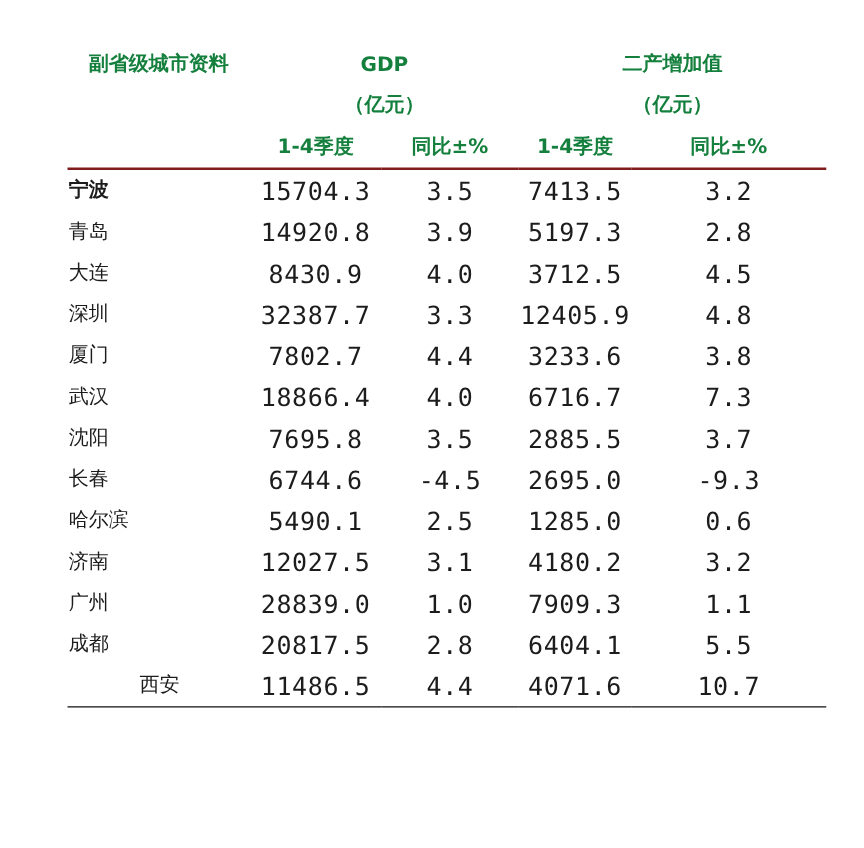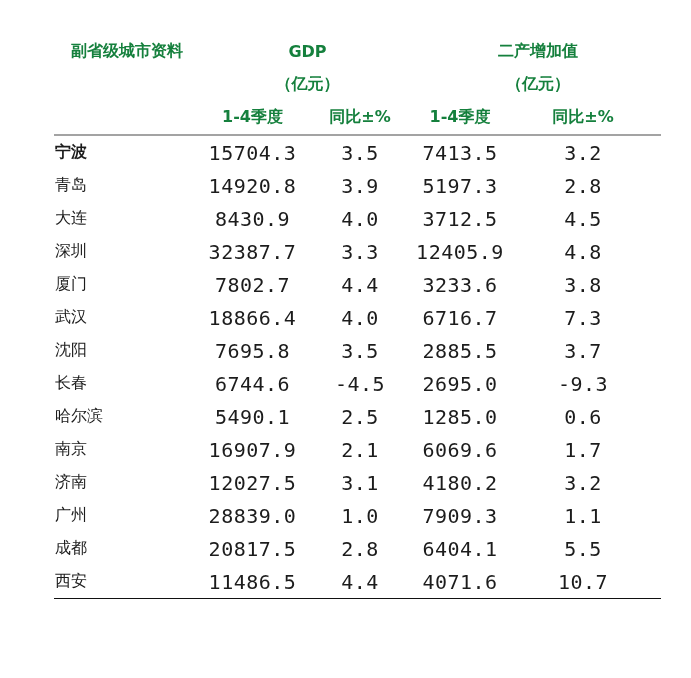--- a/index.html
+++ b/index.html
@@ -29,34 +29,34 @@
     font-size: 16px;
     font-weight: normal;
     white-space: nowrap;
     overflow: visible;
   }
   thead th {
     font-weight: bold;
     color: #15803d;
   }
   thead tr.subhead th {
-    border-bottom: 2px solid #a3a3a3;
+    border-bottom: 2px solid #7f1d1d;
   }
   tbody td.city {
     text-align: left;
     padding-left: 1px;
     font-size: 16px;
   }
   tbody td.num {
     font-family: "DejaVu Sans Mono", "Liberation Mono", monospace;
     font-size: 20px;
     letter-spacing: 0.5px;
   }
   tbody tr.emph td.city { font-weight: bold; margin-left: 29px; }
-  tbody tr:last-child td { border-bottom: 1.5px solid #111111; }
+  tbody tr:last-child td { border-bottom: 1.5px solid #111111; text-align: center; }
 </style>
 </head>
 <body>
 
 <div class="page">
   <table class="data">
     <colgroup>
       <col style="width:146px">
       <col style="width:105px">
       <col style="width:110px">
@@ -140,27 +140,20 @@
           <td class="num">-9.3</td>
         </tr>
         <tr>
           <td class="city">哈尔滨</td>
           <td class="num">5490.1</td>
           <td class="num">2.5</td>
           <td class="num">1285.0</td>
           <td class="num">0.6</td>
         </tr>
         <tr>
-          <td class="city">南京</td>
-          <td class="num">16907.9</td>
-          <td class="num">2.1</td>
-          <td class="num">6069.6</td>
-          <td class="num">1.7</td>
-        </tr>
-        <tr>
           <td class="city">济南</td>
           <td class="num">12027.5</td>
           <td class="num">3.1</td>
           <td class="num">4180.2</td>
           <td class="num">3.2</td>
         </tr>
         <tr>
           <td class="city">广州</td>
           <td class="num">28839.0</td>
           <td class="num">1.0</td>

